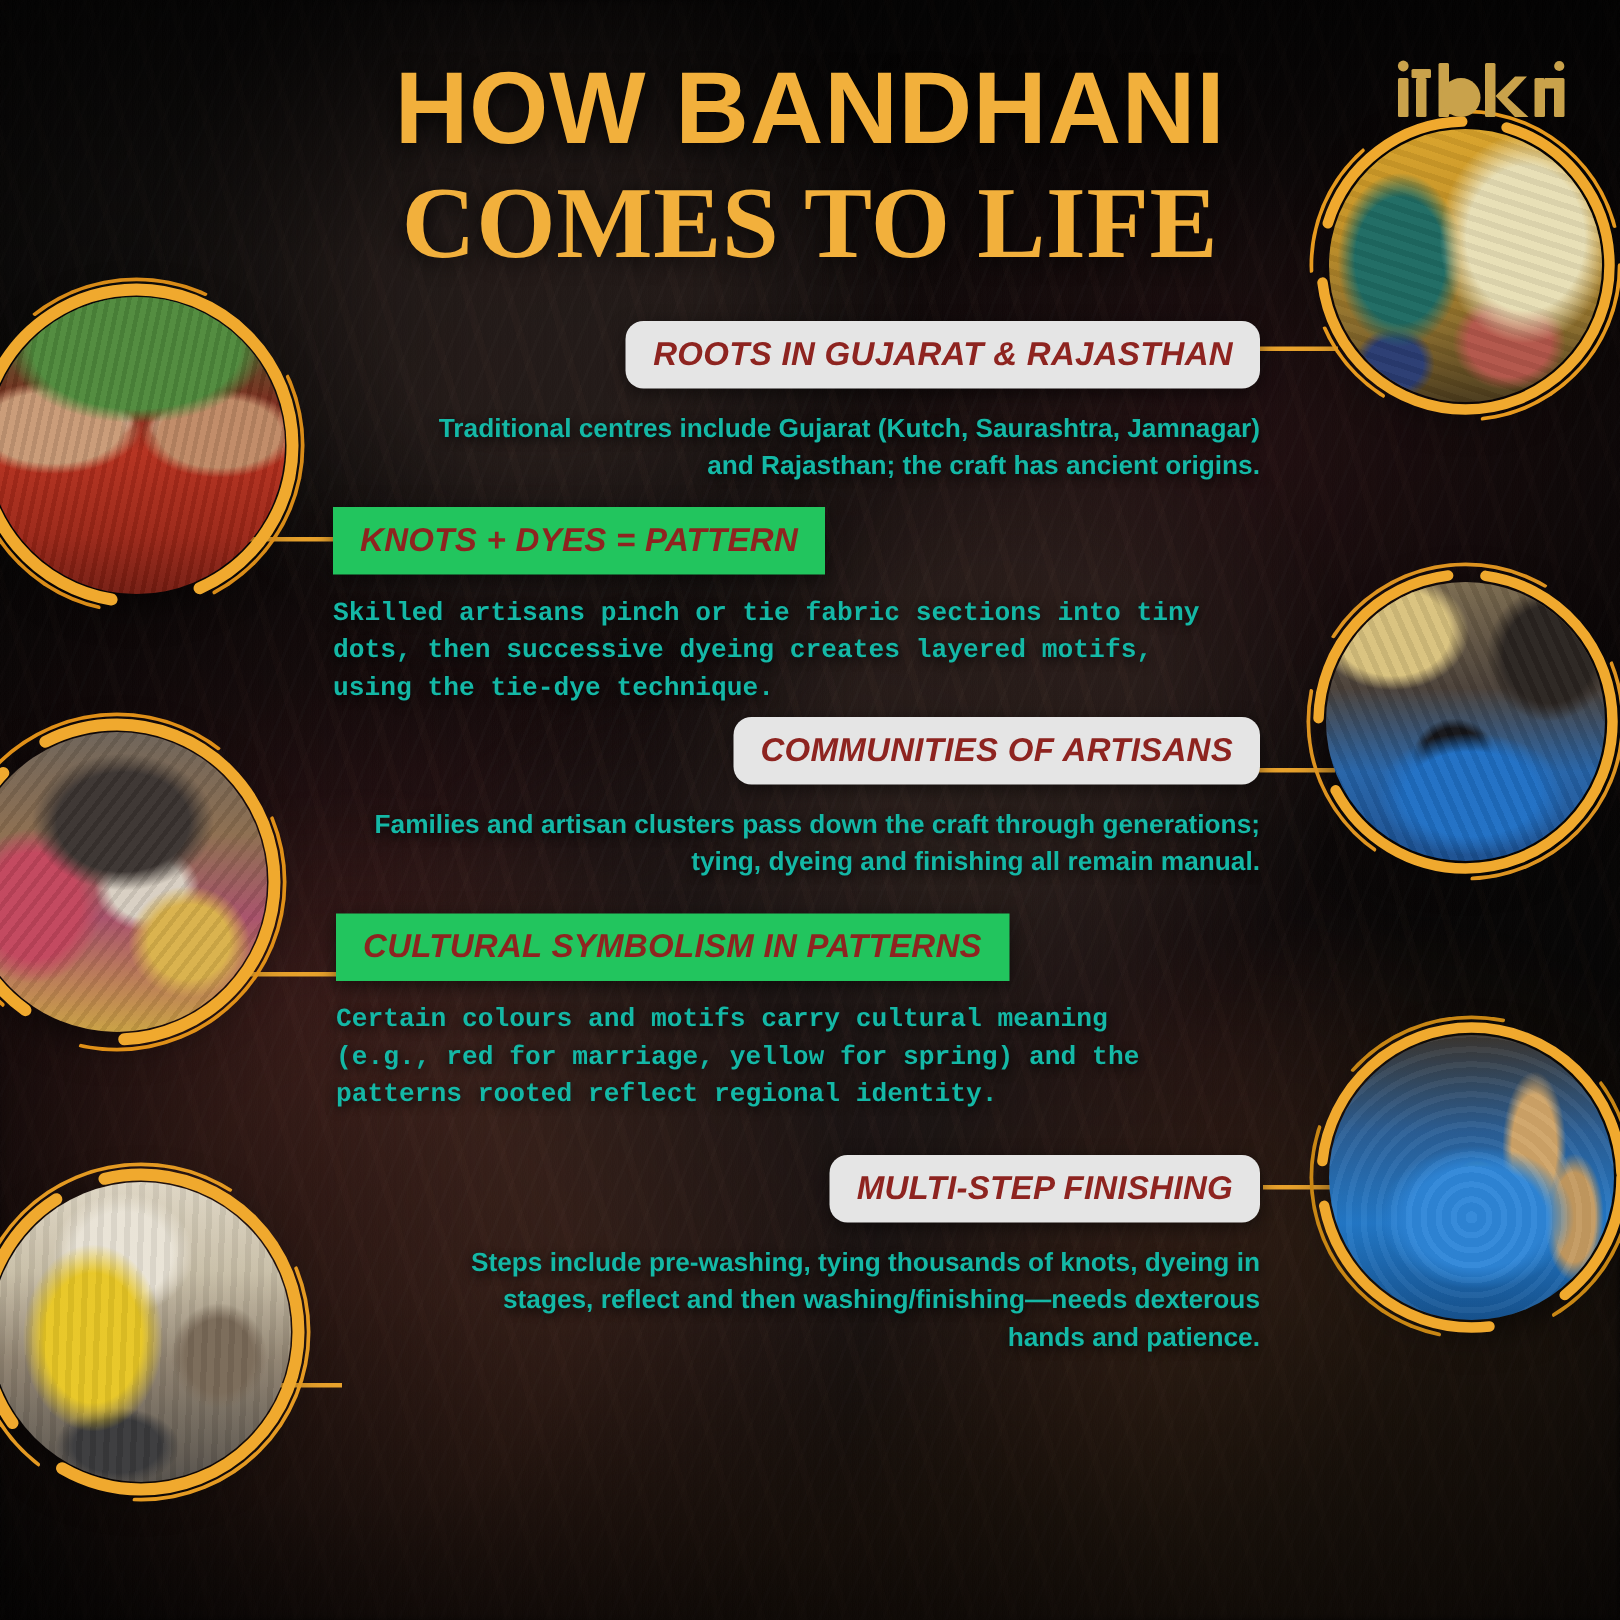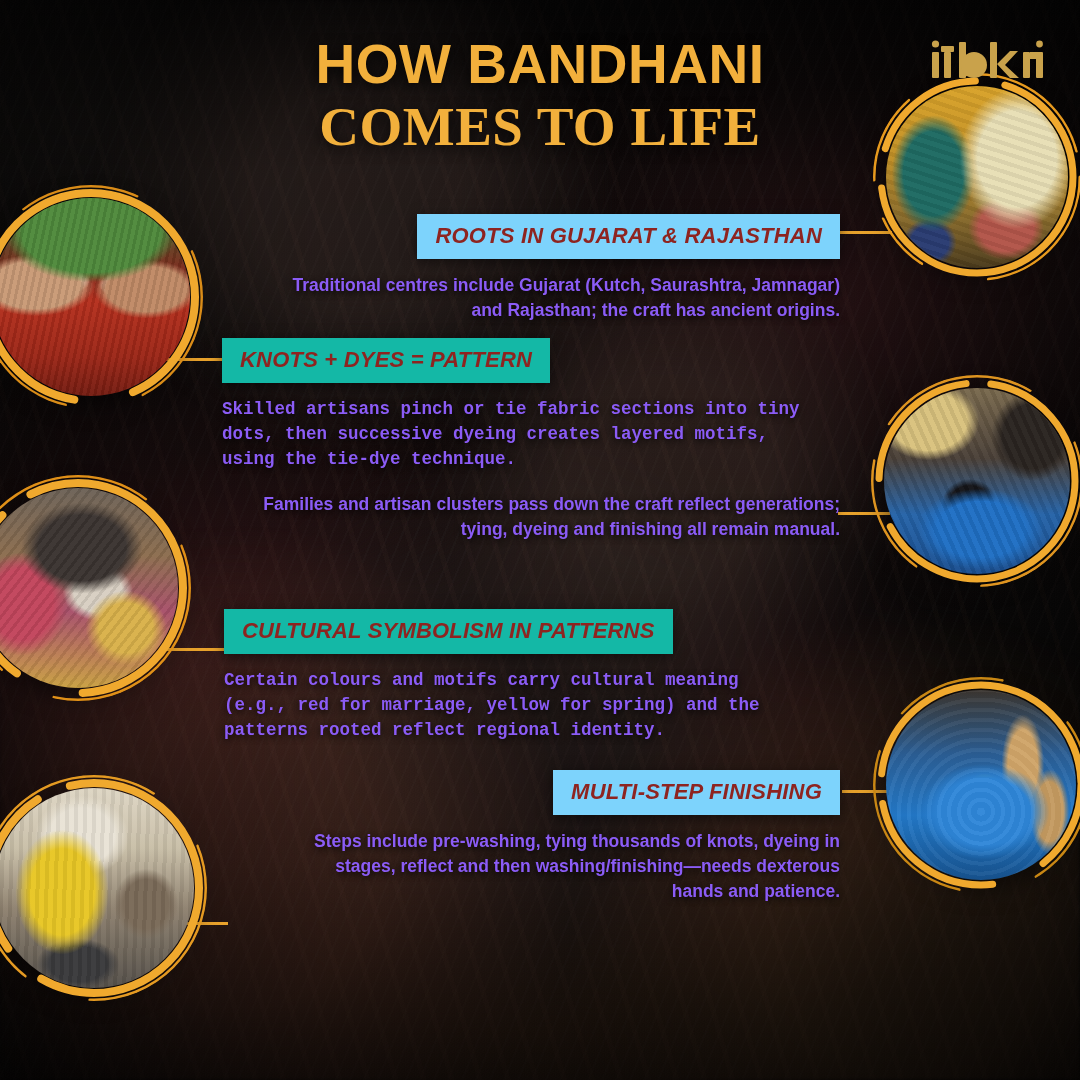--- a/index.html
+++ b/index.html
@@ -56,21 +56,21 @@
     background-size: 5px 5px;
     opacity: .6;
   }
 
   
   .title {
     position: absolute;
     left: 0; right: 0; top: 34px;
     text-align: center;
     color: #F2B03C;
-    font-size: 55px;
+    font-size: 68px;
     line-height: 1.12;
     font-weight: 800;
     letter-spacing: 0.5px;
     text-shadow: 0 3px 14px rgba(0,0,0,0.8);
     z-index: 30;
   }
   .title .l2 { display: block; font-family: Liberation Serif, serif; }
 
   .brand {
     position: absolute;
@@ -202,25 +202,25 @@
   .hdr {
     display: inline-block;
     padding: 9px 18px 10px 18px;
     font-size: 22px;
     font-weight: 800;
     font-style: italic;
     letter-spacing: 0.2px;
     white-space: nowrap;
     box-shadow: 0 3px 12px rgba(0,0,0,0.5);
   }
-  .hdr.cream { background: #7dd3fc; color: #8E2420; }
-  .hdr.amber { background: #14b8a6; color: #8E2420; }
+  .hdr.cream { background: #e5e5e5; color: #8E2420; border-radius: 12px; }
+  .hdr.amber { background: #22c55e; color: #8E2420; }
 
   .body {
-    color: #8b5cf6;
+    color: #14b8a6;
     font-size: 17.5px;
     font-weight: 700;
     line-height: 1.42;
     text-shadow: 0 2px 7px rgba(0,0,0,0.85);
     margin-top: 14px;
   }
   .align-right { text-align: right; }
   .align-left  { text-align: left; font-family: Liberation Mono, monospace; }
   .right-box   { display: flex; flex-direction: column; align-items: flex-end; }
   .left-box    { display: flex; flex-direction: column; align-items: flex-start; }
@@ -332,21 +332,22 @@
     <div class="hdr cream">ROOTS IN GUJARAT &amp; RAJASTHAN</div>
     <div class="body align-right">Traditional centres include Gujarat (Kutch, Saurashtra, Jamnagar) and Rajasthan; the craft has ancient origins.</div>
   </div>
 
   <div class="step left-box" style="left:222px; top:338px; width:580px;">
     <div class="hdr amber">KNOTS + DYES = PATTERN</div>
     <div class="body align-left">Skilled artisans pinch or tie fabric sections into tiny dots, then successive dyeing creates layered motifs, using the tie-dye technique.</div>
   </div>
 
   <div class="step right-box" style="left:232px; top:478px; width:608px;">
-    <div class="body align-right">Families and artisan clusters pass down the craft reflect generations; tying, dyeing and finishing all remain manual.</div>
+    <div class="hdr cream">COMMUNITIES OF ARTISANS</div>
+    <div class="body align-right">Families and artisan clusters pass down the craft through generations; tying, dyeing and finishing all remain manual.</div>
   </div>
 
   <div class="step left-box" style="left:224px; top:609px; width:570px;">
     <div class="hdr amber">CULTURAL SYMBOLISM IN PATTERNS</div>
     <div class="body align-left">Certain colours and motifs carry cultural meaning (e.g., red for marriage, yellow for spring) and the patterns rooted reflect regional identity.</div>
   </div>
 
   <div class="step right-box" style="left:300px; top:770px; width:540px;">
     <div class="hdr cream">MULTI-STEP FINISHING</div>
     <div class="body align-right">Steps include pre-washing, tying thousands of knots, dyeing in stages, reflect and then washing/finishing—needs dexterous hands and patience.</div>

